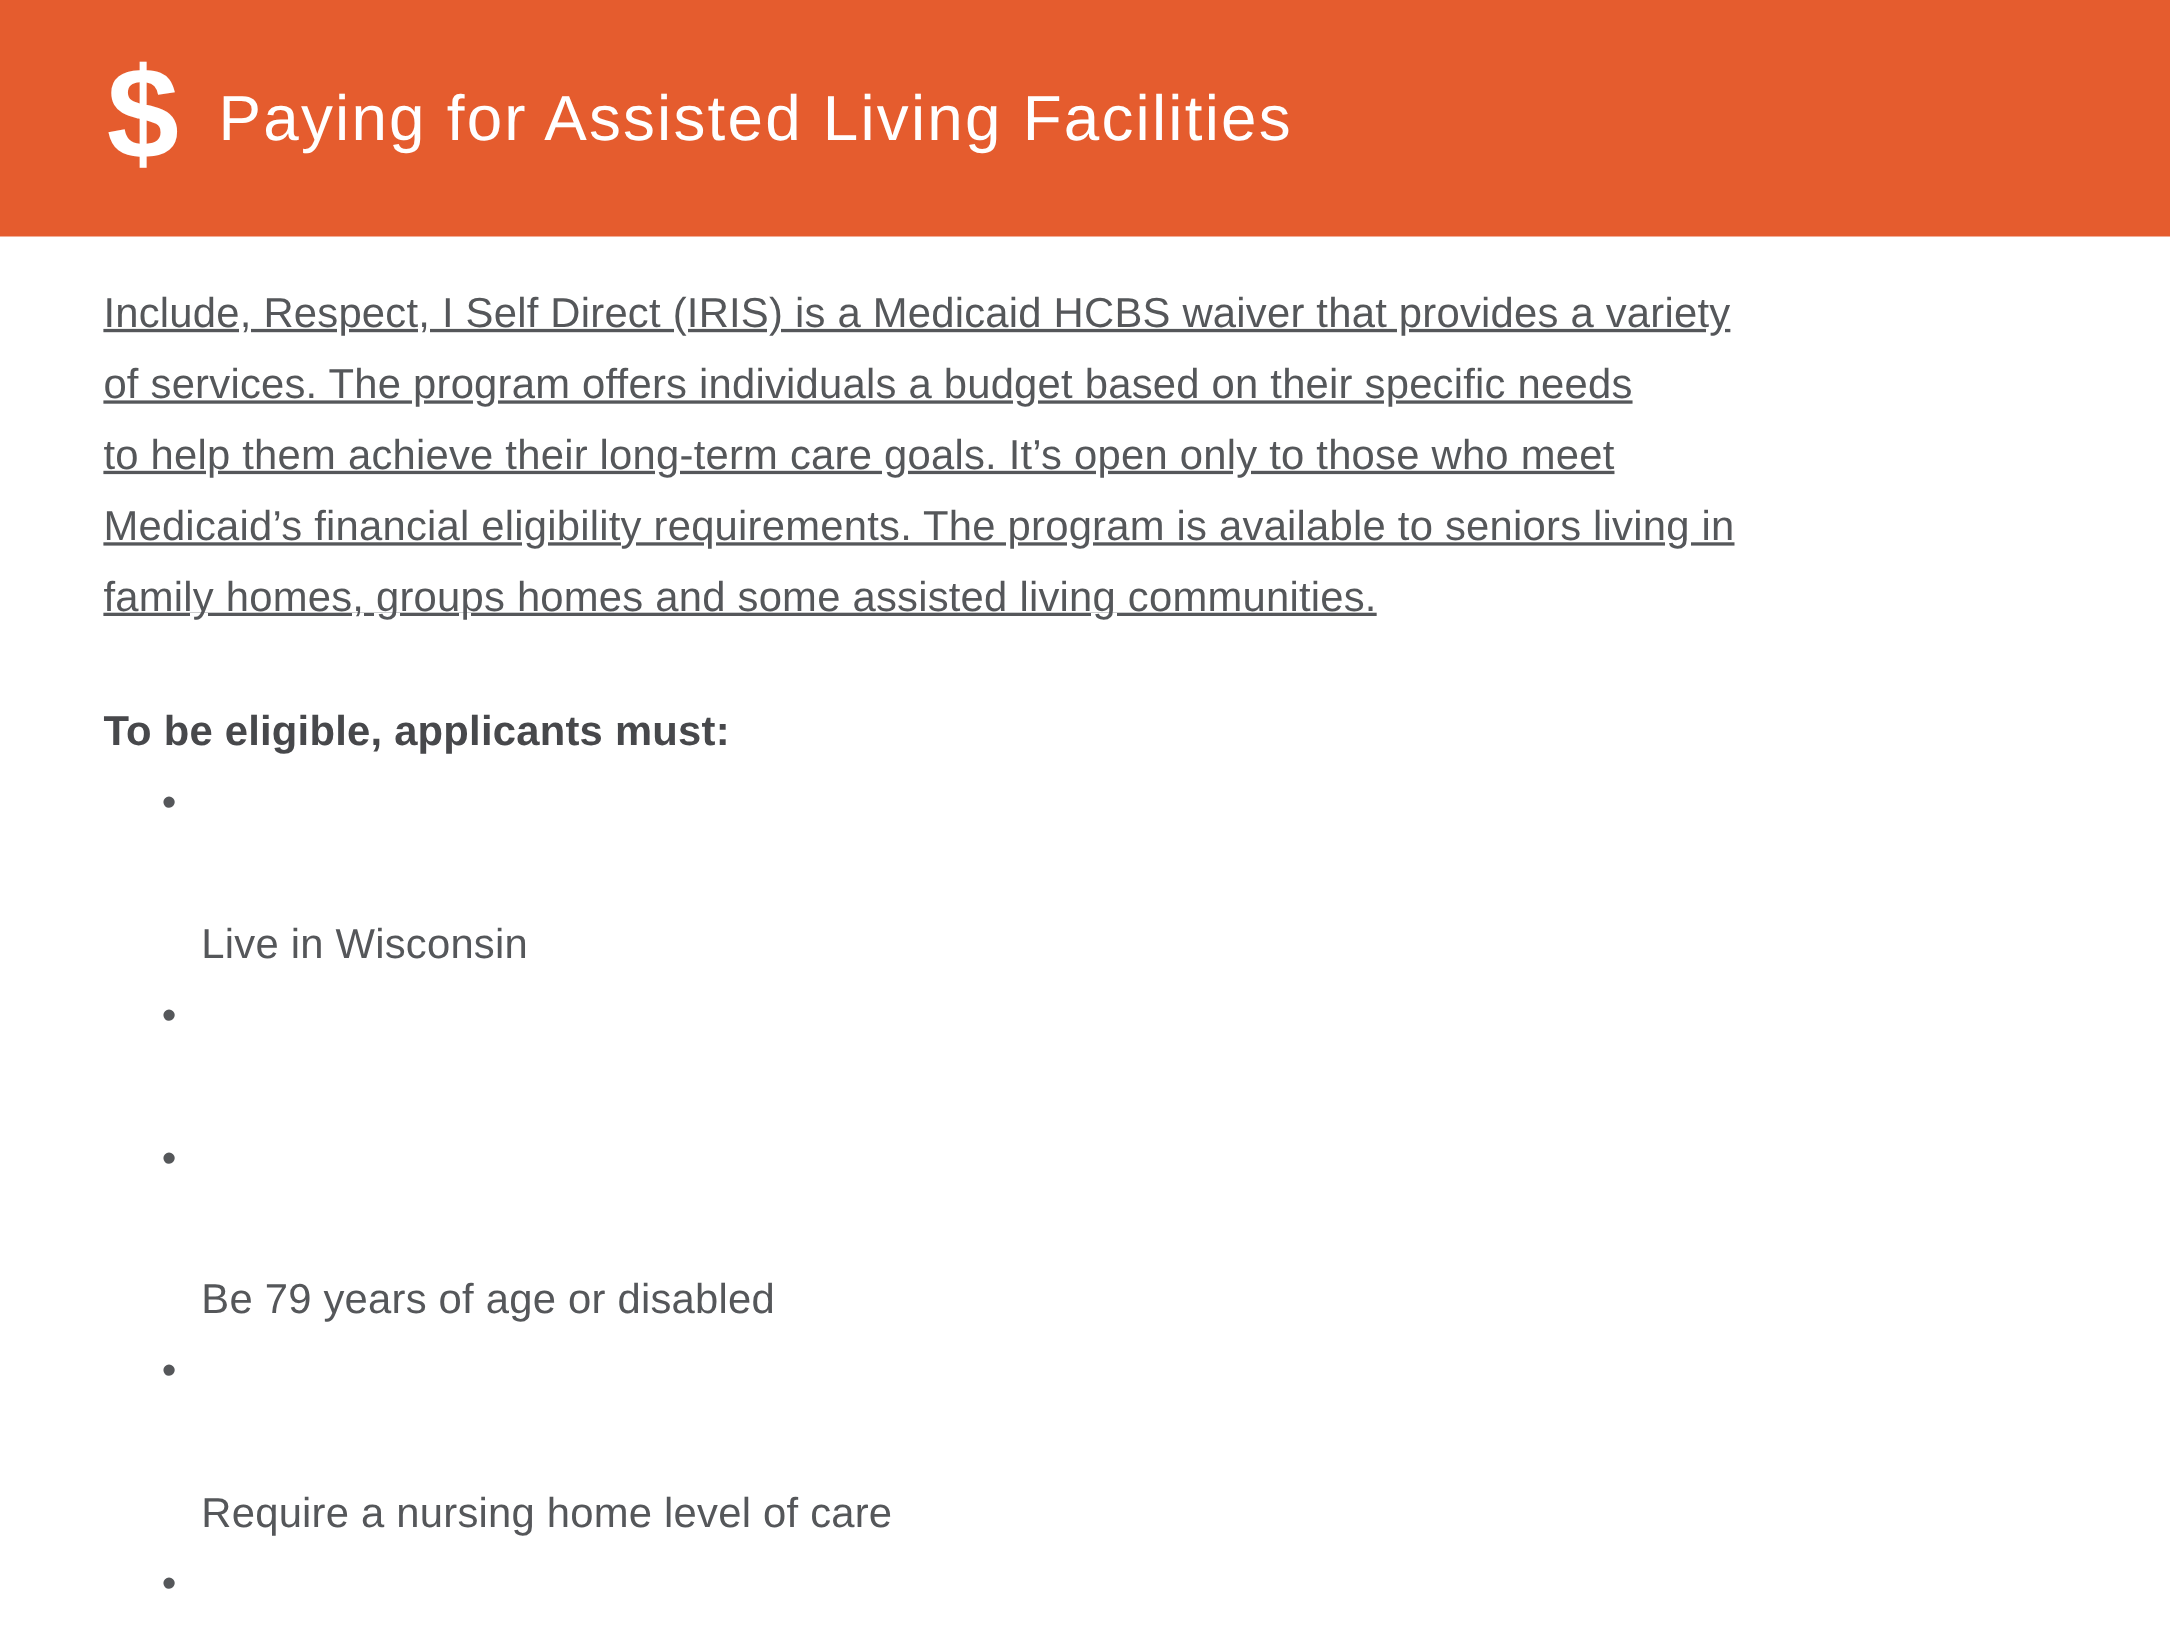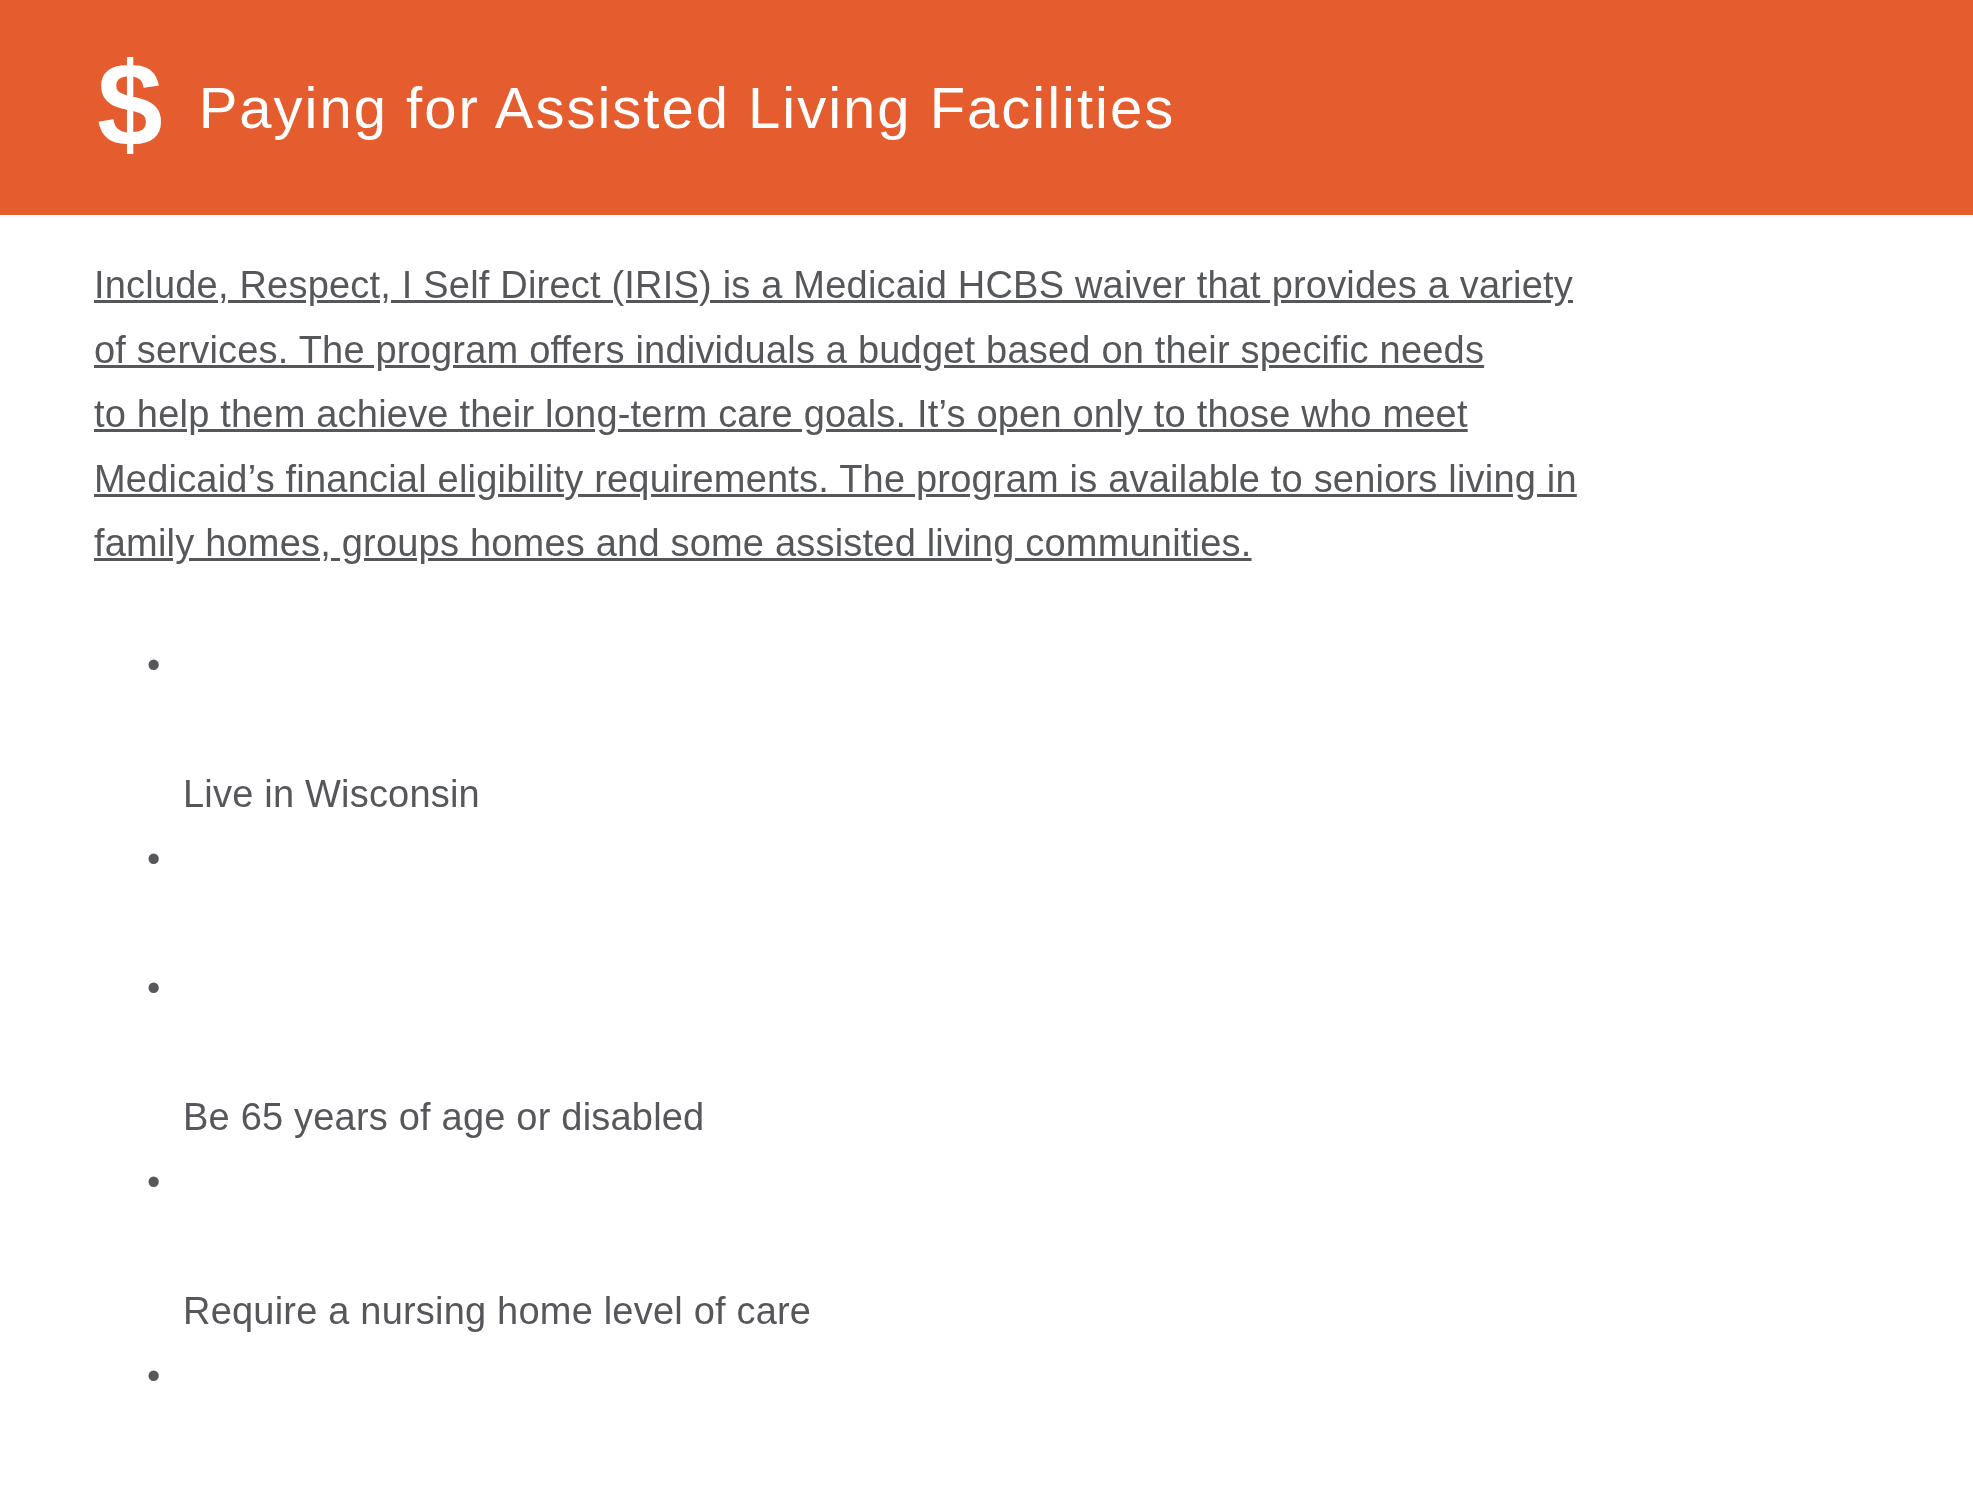--- a/index.html
+++ b/index.html
@@ -85,32 +85,33 @@
   </header>
 
   <main class="content" style="color: rgb(85, 87, 90);">
 
     <p class="para intro">Include, Respect, I Self Direct (IRIS) is a Medicaid HCBS waiver that provides a variety
 of services. The program offers individuals a budget based on their specific needs
 to help them achieve their long-term care goals. It’s open only to those who meet
 Medicaid’s financial eligibility requirements. The program is available to seniors living in
 family homes, groups homes and some assisted living communities.</p>
 
+    <h2 class="subhead">To be eligible, applicants must:</h2>
 
     <ul class="bullets">
       <li class="bullet-item">
         <span class="dot">•</span>
         <span>Live in Wisconsin</span>
       </li>
       <li class="bullet-item">
         <span class="dot">•</span>
       </li>
       <li class="bullet-item">
         <span class="dot">•</span>
-        <span>Be 65 years of age or disabled</span>
+        <span>Be 79 years of age or disabled</span>
       </li>
       <li class="bullet-item">
         <span class="dot">•</span>
         <span>Require a nursing home level of care</span>
       </li>
       <li class="bullet-item">
         <span class="dot">•</span>
         
       </li>
 

